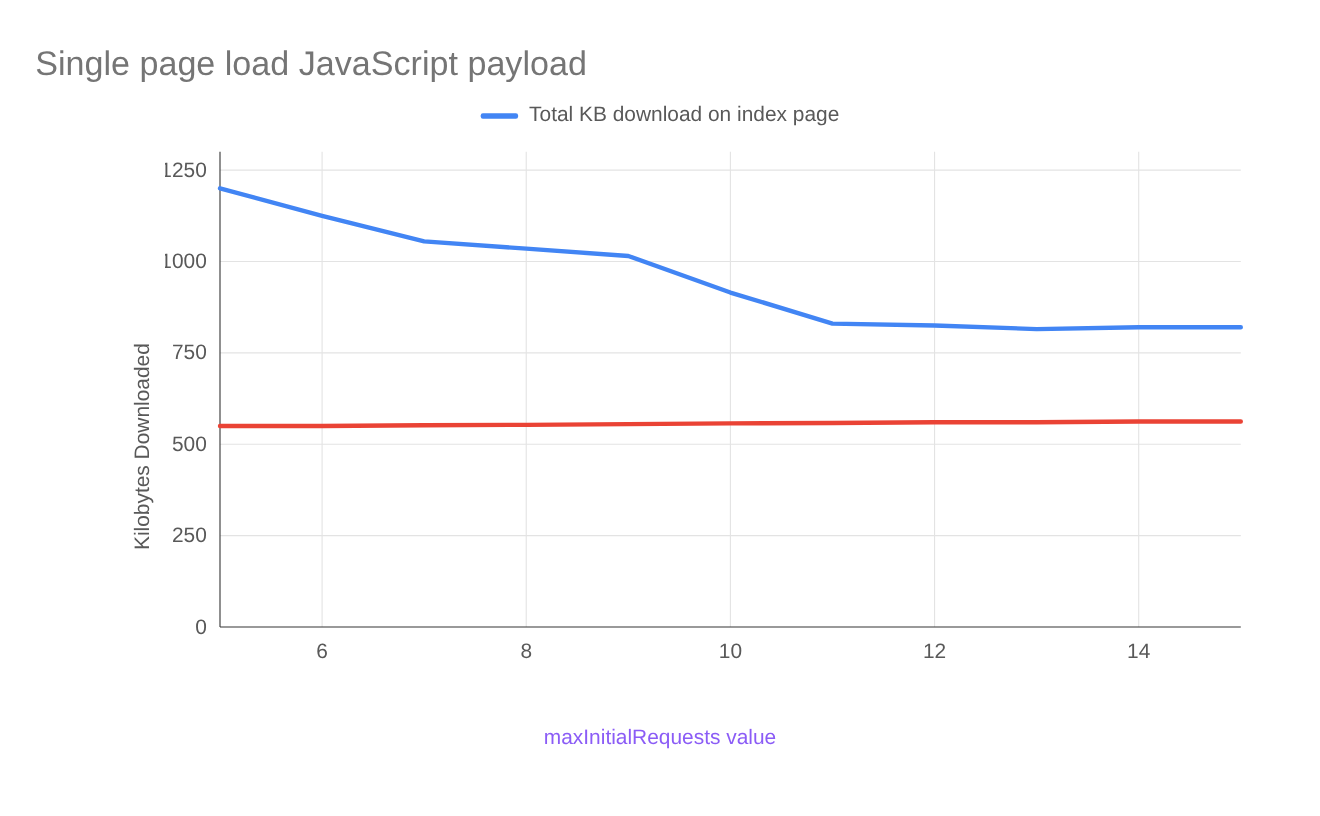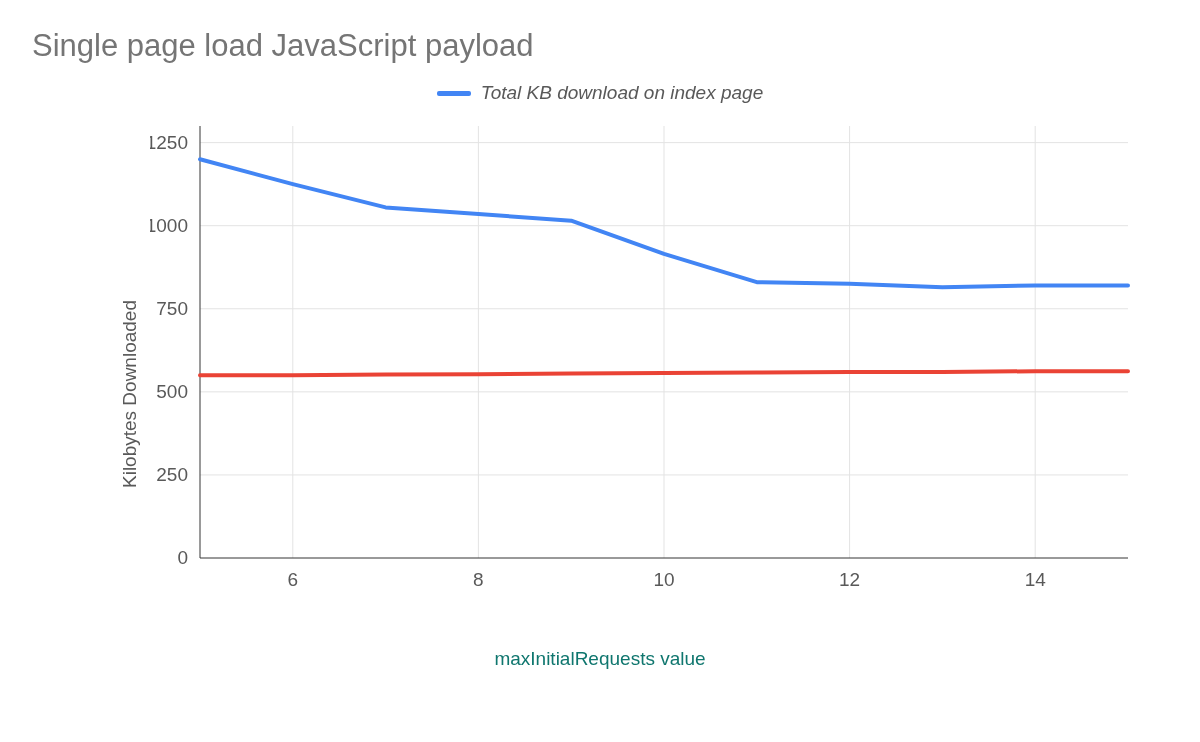--- a/index.html
+++ b/index.html
@@ -6,36 +6,35 @@
   html, body {
     margin: 0; padding: 0;
     width: 1200px; height: 742px;
     background: #fff;
     font-family: Arial, Helvetica, sans-serif;
     color: #595959;
   }
   .chart-wrap {
     position: relative;
     width: 1200px; height: 742px;
-    padding: 28px 30px 0 30px;
+    padding: 40px 30px 0 30px;
   }
   .title {
     font-size: 31px;
     color: #757575;
     font-weight: 400;
     margin: 0 0 18px 2px;
   }
   .legend {
     display: flex;
     justify-content: center;
     gap: 48px;
     font-size: 19px;
     color: #595959;
     margin-bottom: 10px;
-    font-style: italic;
   }
   .legend-item { display: flex; align-items: center; gap: 10px; }
   .legend-swatch {
     width: 34px; height: 5px; border-radius: 2px;
   }
   .plot-zone {
     position: relative;
     width: 100%;
     height: 560px;
   }
@@ -46,21 +45,21 @@
     transform-origin: center;
     font-size: 19px;
     color: #595959;
     white-space: nowrap;
   }
   .xlabel {
     position: absolute;
     bottom: 4px; left: 0; right: 0;
     text-align: center;
     font-size: 19px;
-    color: #0f766e;
+    color: #8b5cf6;
   }
   .plot {
     position: absolute;
     left: 120px; right: 40px; top: 10px; bottom: 80px;
   }
   svg { display: block; }
   .tick-text { font-size: 19px; fill: #595959; }
   .grid-line { stroke: #e3e3e3; stroke-width: 1; }
   .axis-line { stroke: #343434; stroke-width: 1; }
   .series-line { fill: none; stroke-width: 4; stroke-linejoin: round; stroke-linecap: round; }

